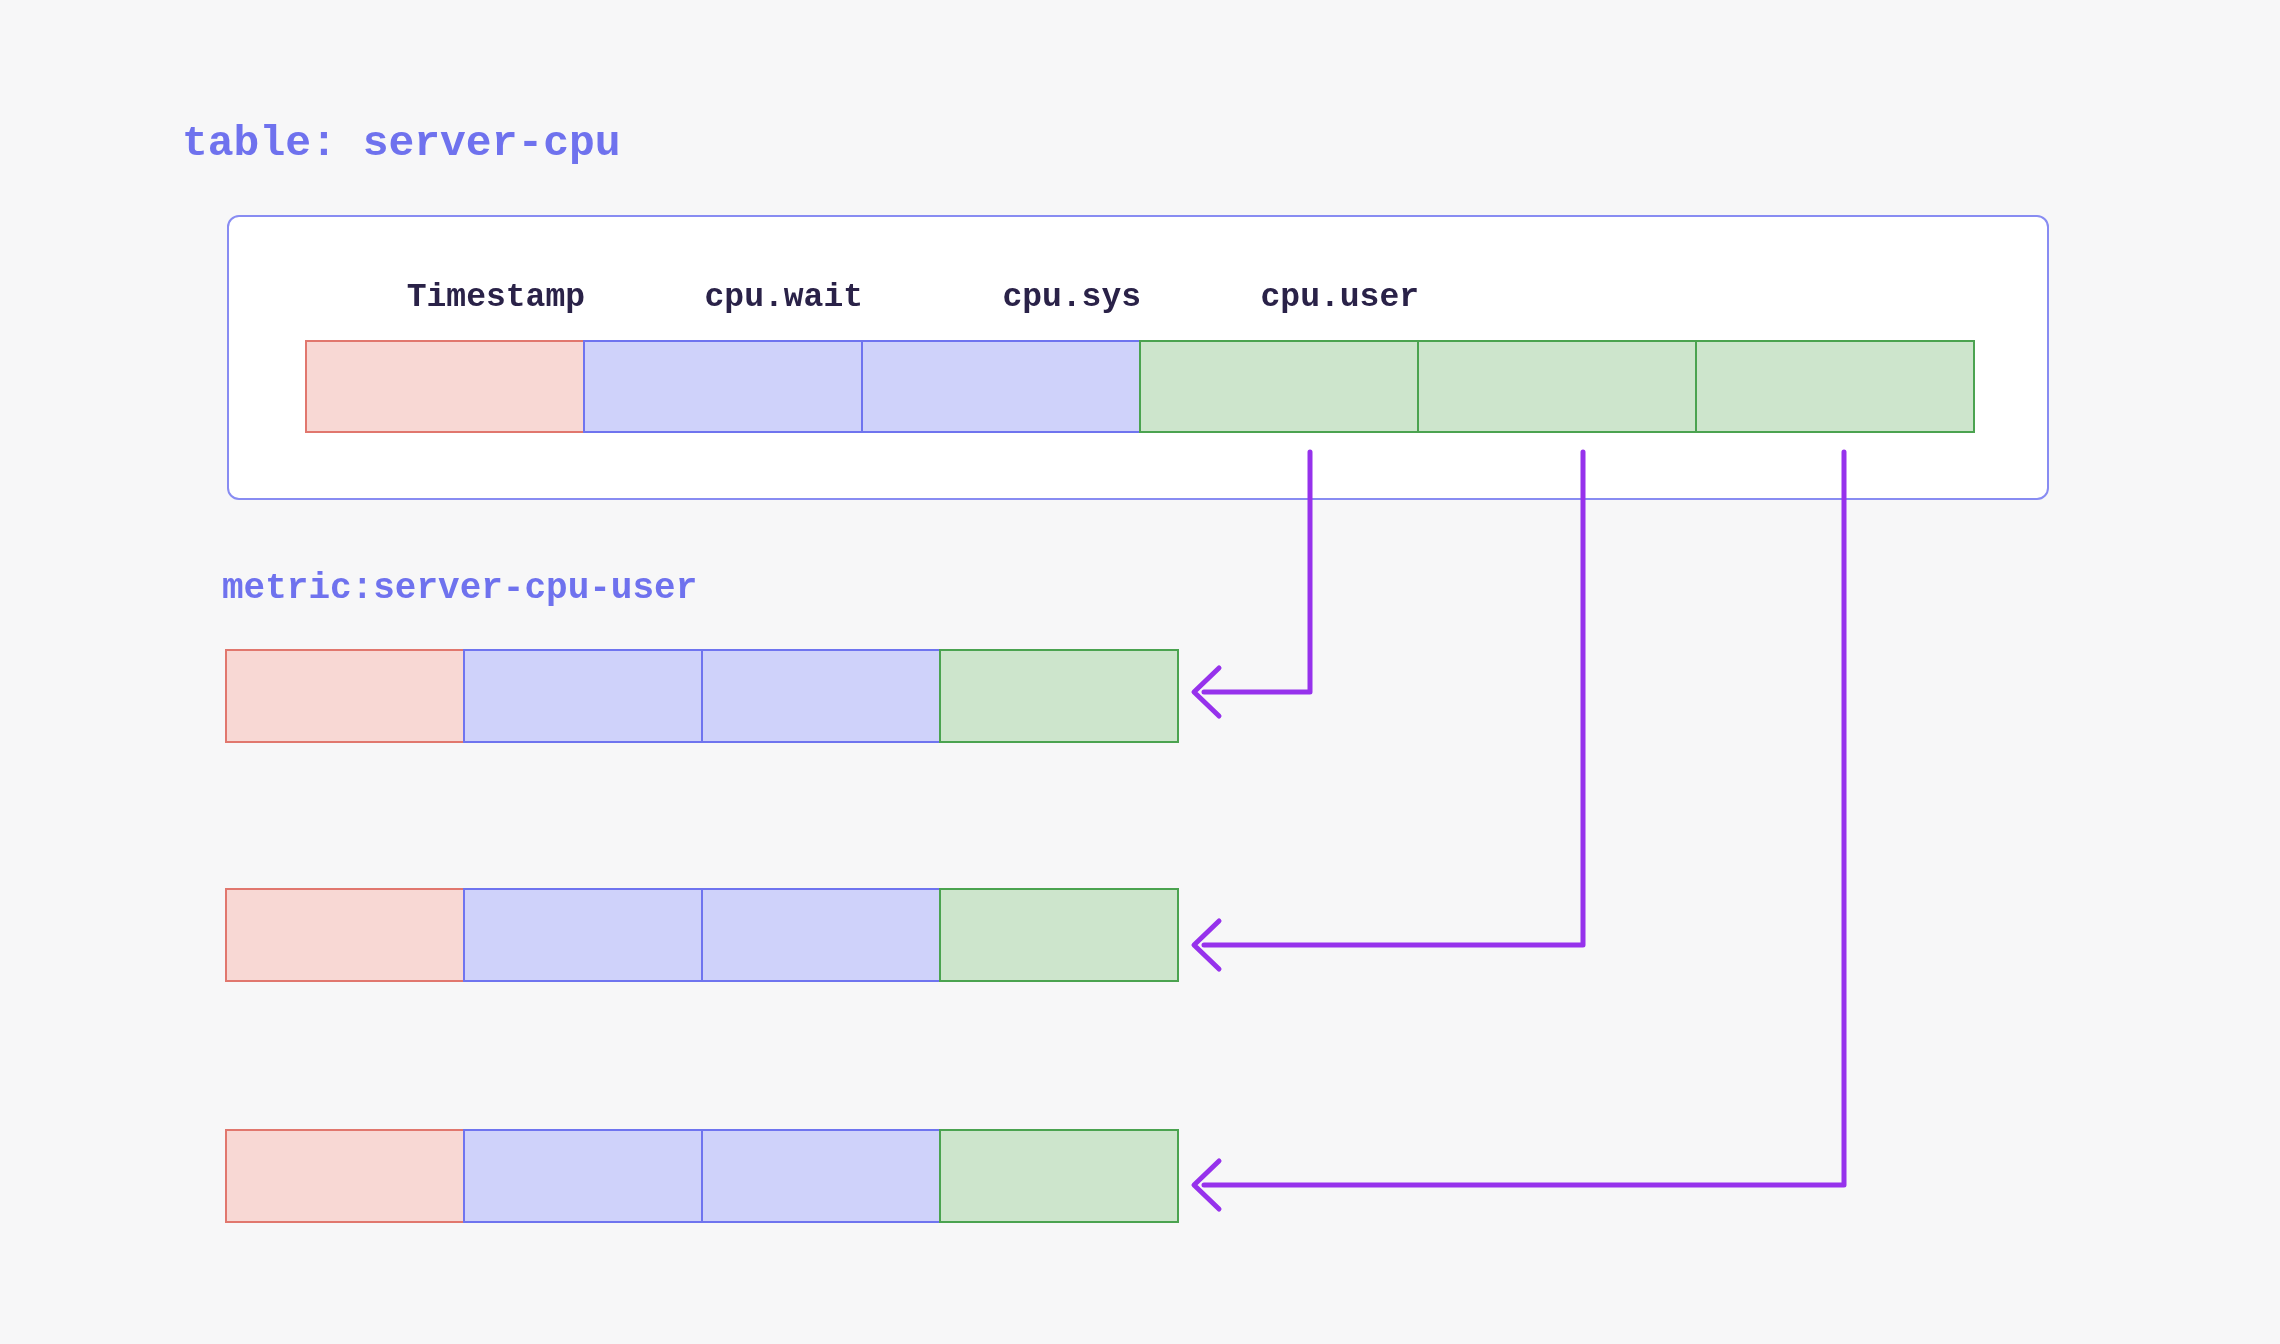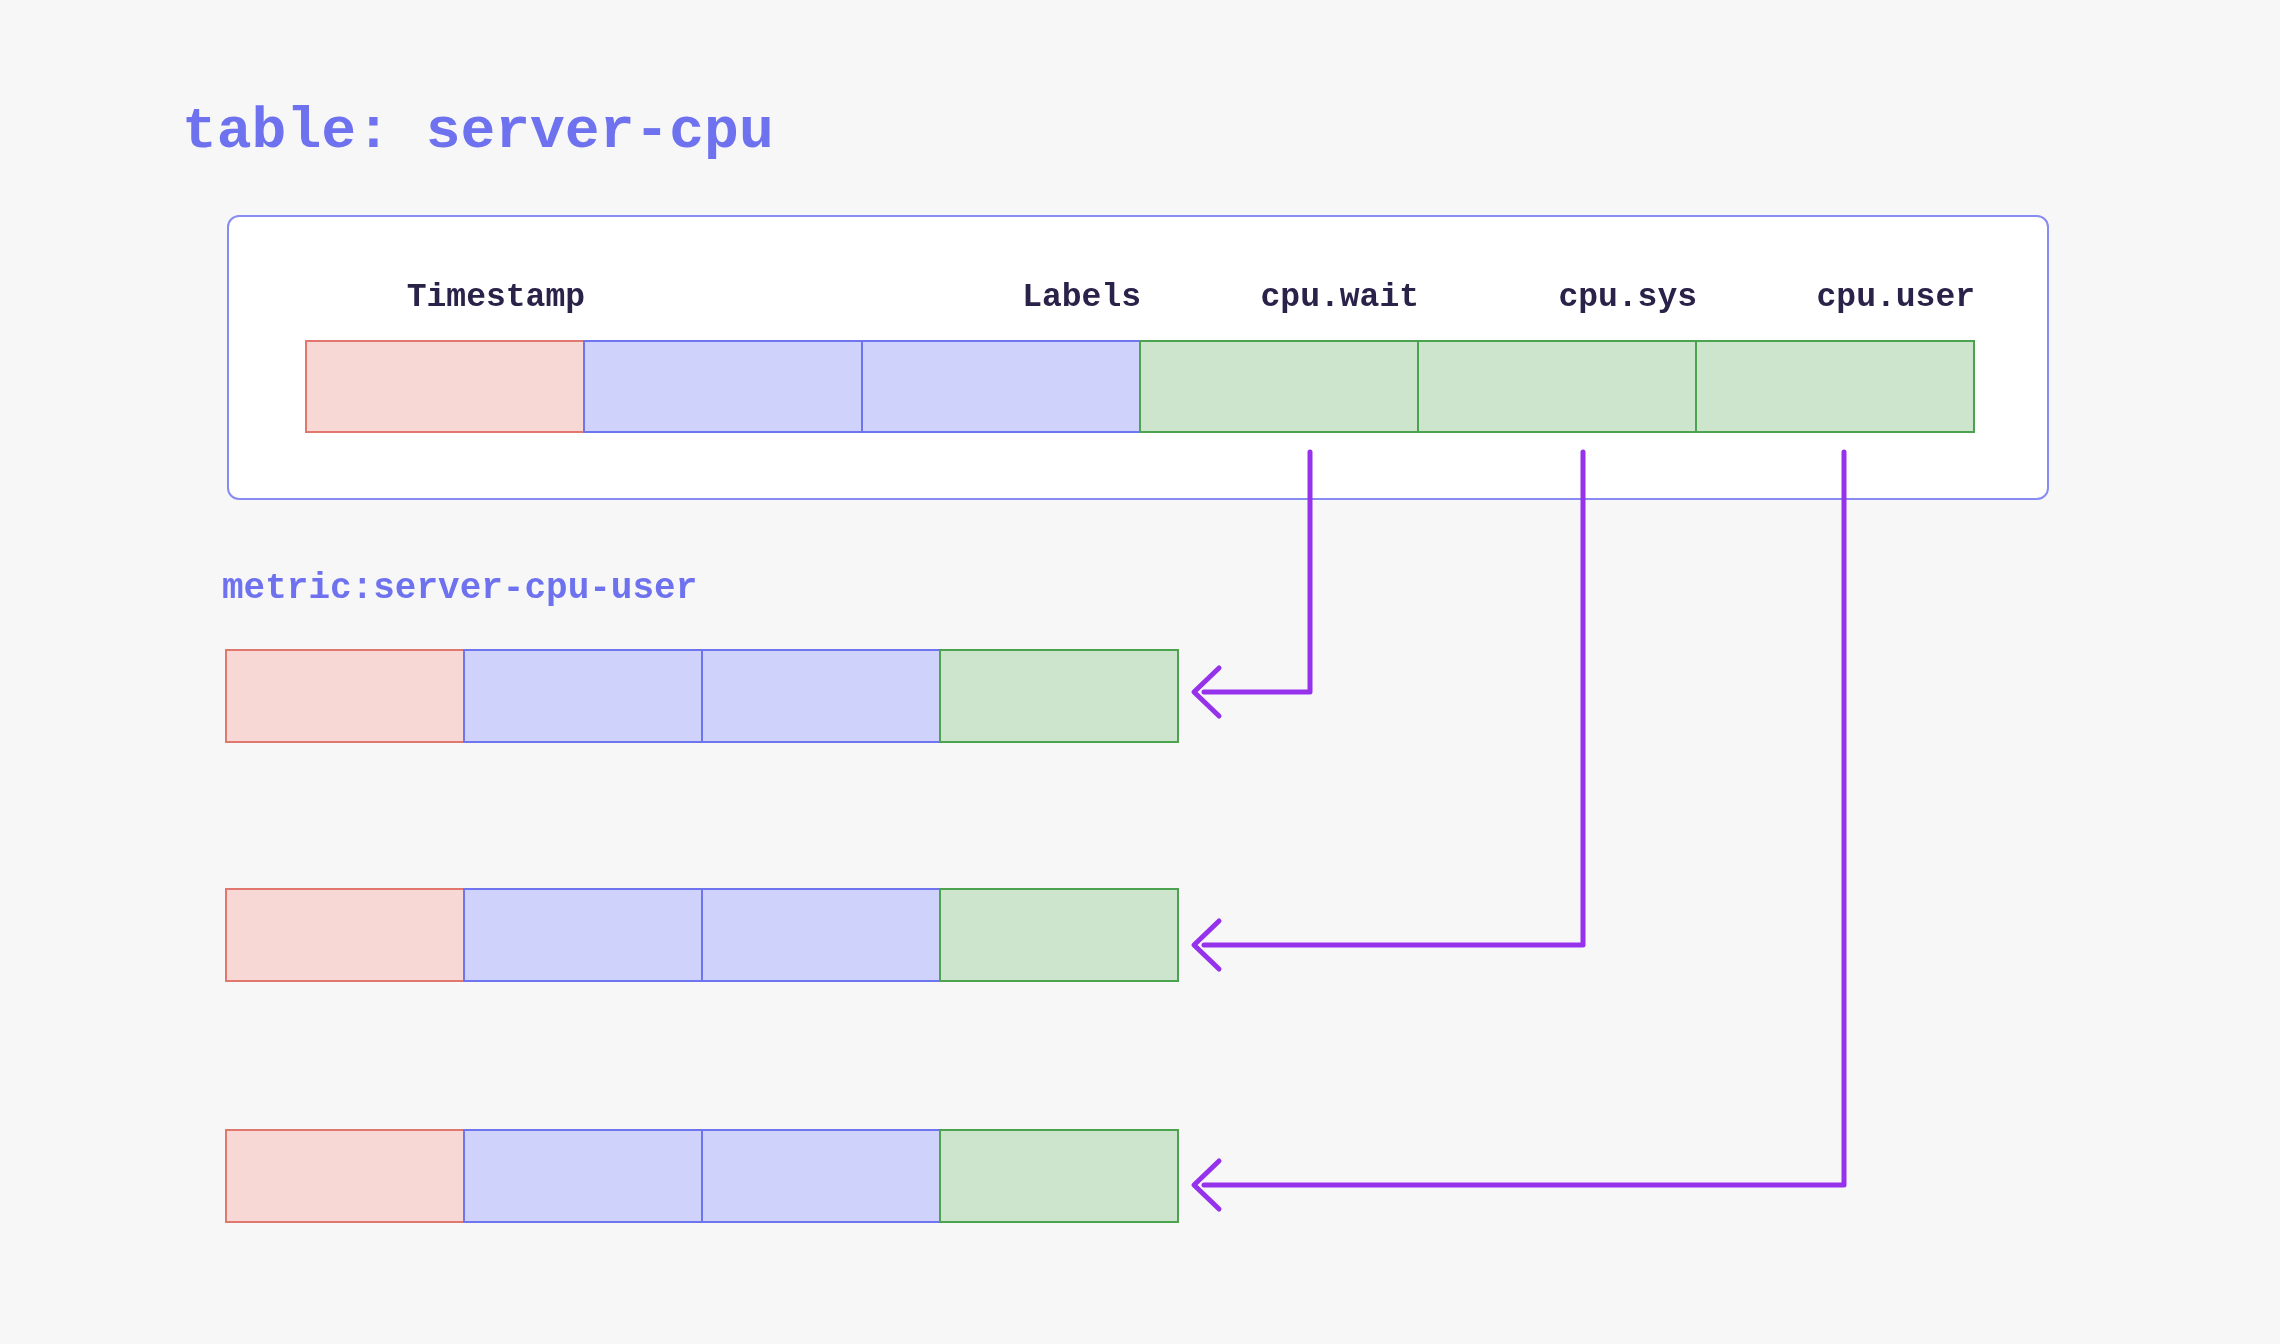--- a/index.html
+++ b/index.html
@@ -7,22 +7,22 @@
     font-family:"Liberation Mono","DejaVu Sans Mono",monospace;
     background:var(--page-bg,#f7f7f8);
   }
   .page{
     position:relative;
     width:2280px;height:1344px;
     background:var(--page-bg,#f7f7f8);
     overflow:hidden;
   }
   .diagram-title{
-    position:absolute;left:182px;top:104px;
-    font-size:58px;font-weight:bold;line-height:56px;
+    position:absolute;left:182px;top:116px;
+    font-size:43px;font-weight:bold;line-height:56px;
     color:var(--accent-text,#6f72ee);
     white-space:pre;
   }
   .table-panel{
     position:absolute;left:227px;top:215px;
     width:1822px;height:285px;
     box-sizing:border-box;
     background:var(--panel-bg,#ffffff);
     border:2px solid var(--panel-border,#888cf2);
     border-radius:12px;
@@ -79,21 +79,20 @@
 <body>
 
 <div class="page">
 
   <div class="diagram-title">table: server-cpu</div>
 
   <div class="table-panel"></div>
 
   <div class="header-row">
     <div class="header-cell" style="width:280px">Timestamp</div>
-    <div class="header-cell" style="width:556px">Labels</div>
     <div class="header-cell" style="width:278px">cpu.wait</div>
     <div class="header-cell" style="width:278px">cpu.sys</div>
     <div class="header-cell" style="width:278px">cpu.user</div>
   </div>
 
   <div class="cells-row table-cells" style="left:305px;top:340px">
     <div class="cell timestamp"></div>
     <div class="cell labels"></div>
     <div class="cell labels"></div>
     <div class="cell field"></div>

